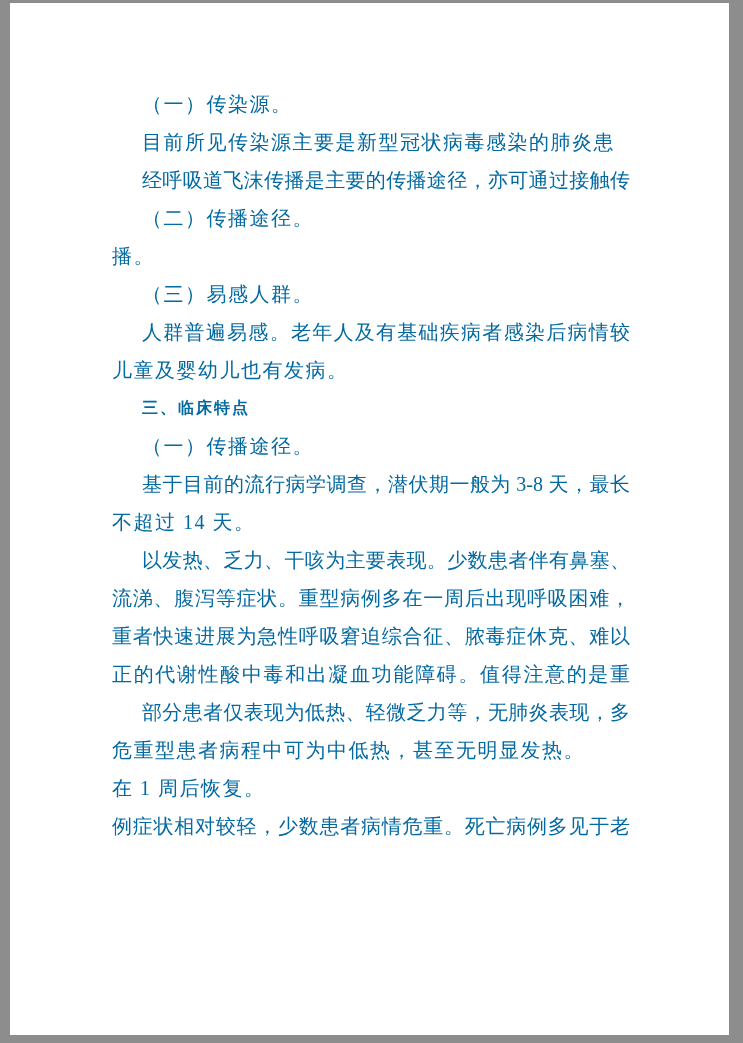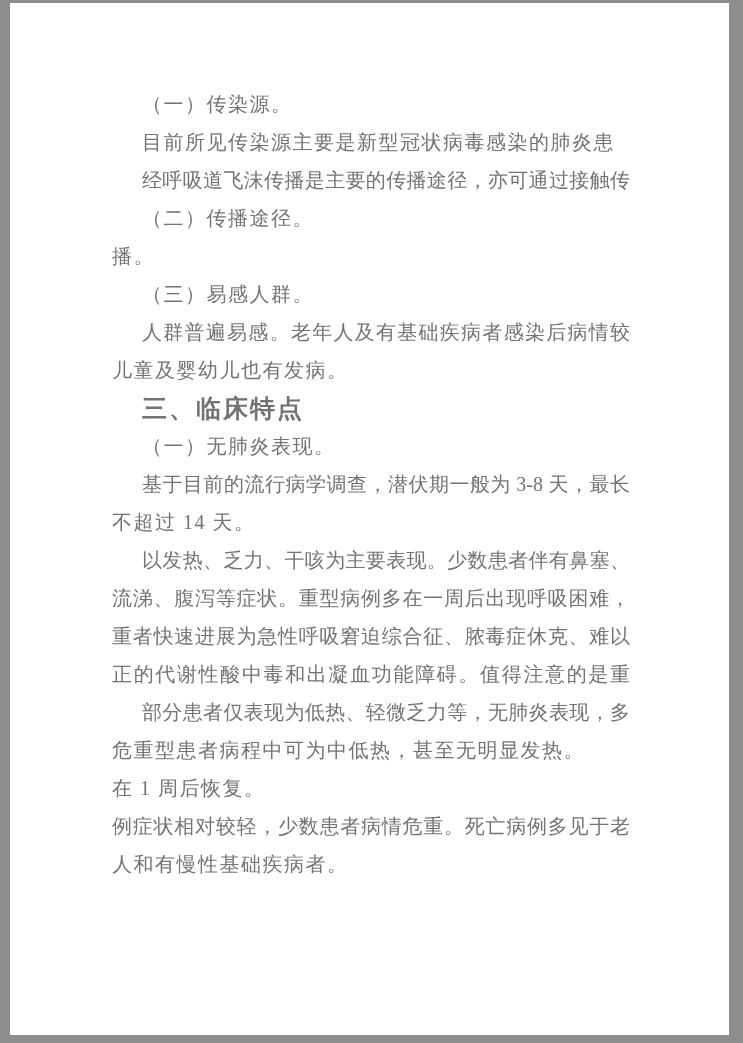--- a/index.html
+++ b/index.html
@@ -25,62 +25,61 @@
     position: absolute;
     left: 102px;
     top: 82px;
     width: 518px;
     font-family: "Liberation Serif", "DejaVu Serif", serif;
   }
   .line {
     font-size: 20px;
     line-height: 38px;
     height: 38px;
-    color: #737373;
+    color: #0369a1;
     letter-spacing: 1.5px;
     text-align: left;
     overflow: hidden;
   }
   .line.first {
     text-indent: 30px;
   }
   .line.full {
     text-align: justify;
     text-align-last: justify;
     letter-spacing: 0;
   }
   .line.heading {
     font-family: "Liberation Sans", "DejaVu Sans", sans-serif;
     font-weight: 700;
-    font-size: 25px;
+    font-size: 16px;
     letter-spacing: 2px;
   }
 </style>
 </head>
 <body>
 
 <div class="screen">
   <div class="paper">
     <div class="content">
         <div class="line first">（一）传染源。</div>
         <div class="line first">目前所见传染源主要是新型冠状病毒感染的肺炎患者。</div>
         <div class="line first full">经呼吸道飞沫传播是主要的传播途径，亦可通过接触传</div>
         <div class="line first">（二）传播途径。</div>
         <div class="line">播。</div>
         <div class="line first">（三）易感人群。</div>
         <div class="line first full">人群普遍易感。老年人及有基础疾病者感染后病情较重，</div>
         <div class="line">儿童及婴幼儿也有发病。</div>
         <div class="line heading first">三、临床特点</div>
-        <div class="line first">（一）无肺炎表现。</div>
+        <div class="line first">（一）传播途径。</div>
         <div class="line first full">基于目前的流行病学调查，潜伏期一般为 3-8 天，最长</div>
         <div class="line">不超过 14 天。</div>
         <div class="line first full">以发热、乏力、干咳为主要表现。少数患者伴有鼻塞、</div>
         <div class="line full">流涕、腹泻等症状。重型病例多在一周后出现呼吸困难，严</div>
         <div class="line full">重者快速进展为急性呼吸窘迫综合征、脓毒症休克、难以纠</div>
         <div class="line full">正的代谢性酸中毒和出凝血功能障碍。值得注意的是重型、</div>
         <div class="line first full">部分患者仅表现为低热、轻微乏力等，无肺炎表现，多</div>
         <div class="line">危重型患者病程中可为中低热，甚至无明显发热。</div>
         <div class="line">在 1 周后恢复。</div>
         <div class="line full">例症状相对较轻，少数患者病情危重。死亡病例多见于老年</div>
-        <div class="line">人和有慢性基础疾病者。</div>
       </div>
   </div>
 </div>
 
 </body></html>

